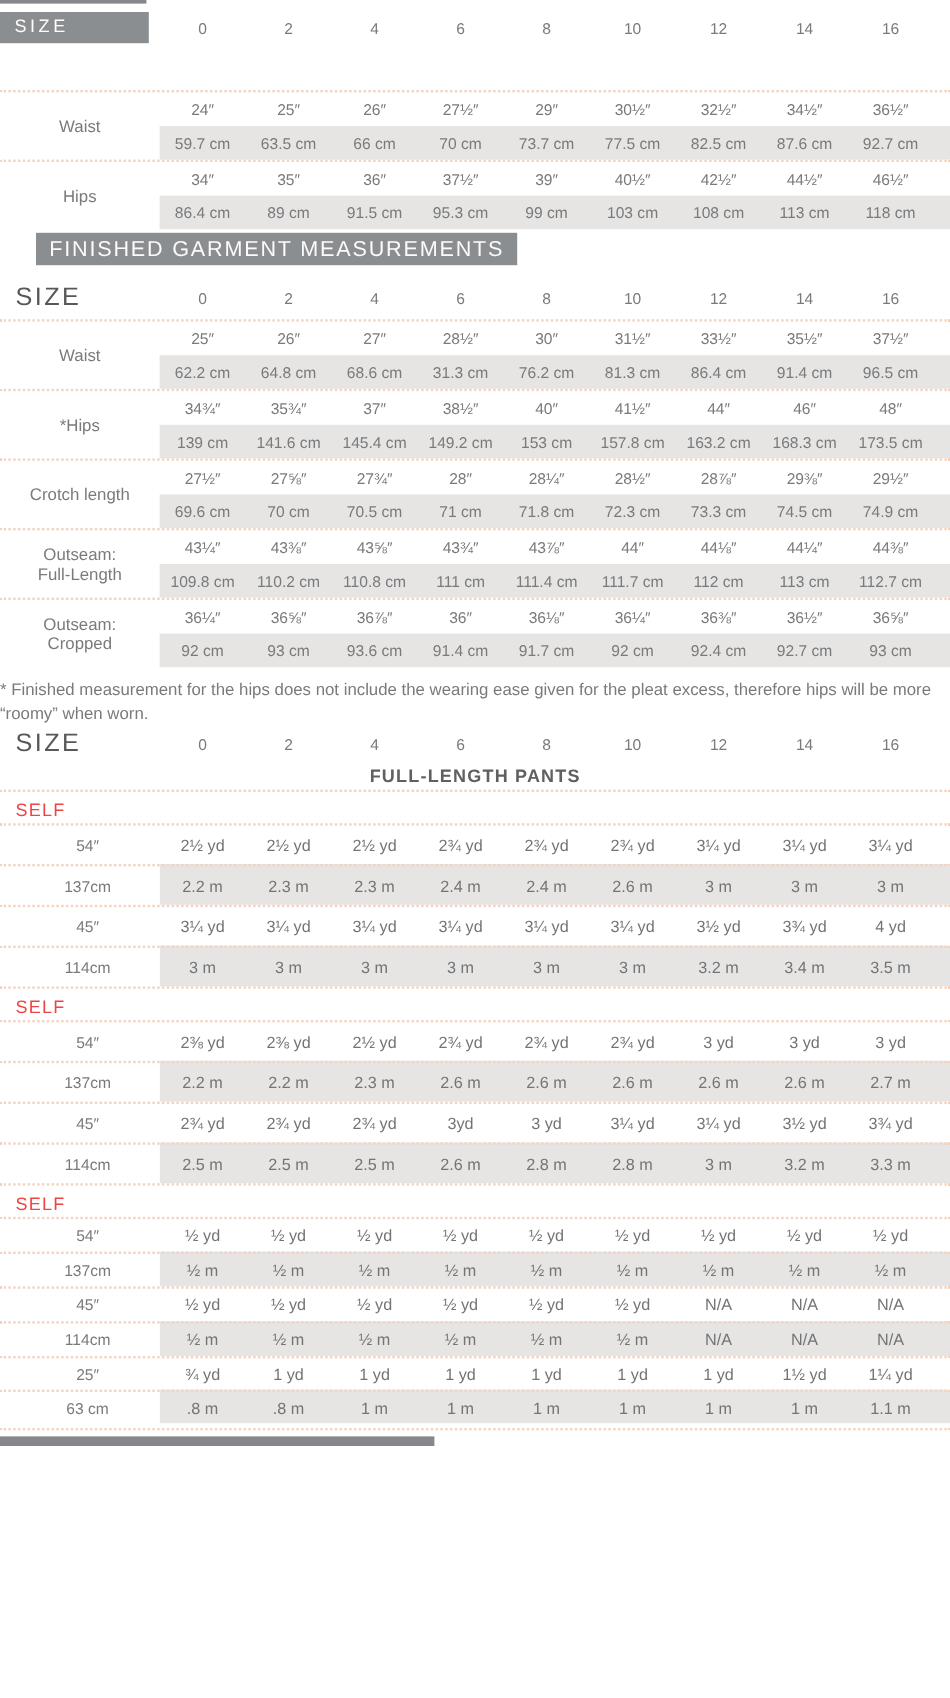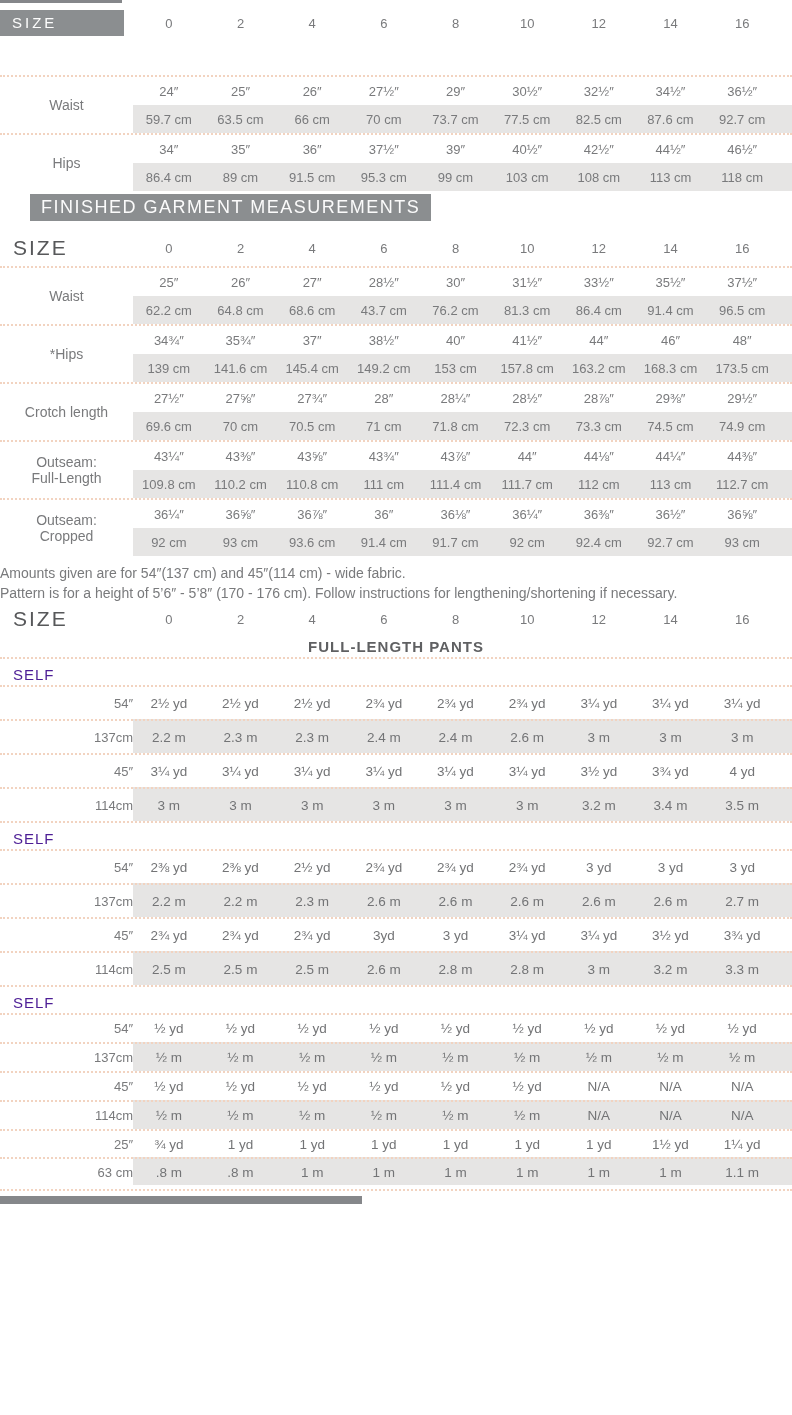--- a/index.html
+++ b/index.html
@@ -43,25 +43,25 @@
   #fabric-box{margin-top:14px;}
   
   .para{font-size:14px;line-height:20px;color:var(--mid);max-width:782px;margin:0;}
   .footnote{margin-top:8px;}
   .intro{margin-top:7px;}
   .important{margin-top:9px;}
   
   .fheading{text-align:center;font-size:15px;letter-spacing:1px;color:#5f6062;
     height:24px;line-height:27px;border-top:2px dotted var(--dot);box-sizing:border-box;font-weight:bold;}
   #fabric-tables section:first-child .fheading{border-top:none;}
-  .gself{font-size:15px;letter-spacing:1px;color:#4c1d95;height:28px;line-height:31px;
+  .gself{font-size:15px;letter-spacing:1px;color:#ef4444;height:28px;line-height:31px;
     padding-left:13px;border-top:2px dotted var(--dot);box-sizing:border-box;}
   .frow{height:34px;align-items:center;border-top:2px dotted var(--dot);}
   .frow.shaded{background:linear-gradient(90deg,transparent 133px,var(--shade) 133px);}
-  .frow .lbl{grid-column:1;text-align:right;padding-left:13px;font-size:13px;color:var(--mid);}
+  .frow .lbl{grid-column:1;text-align:center;padding-left:13px;font-size:13px;color:var(--mid);}
   .fval{font-size:13.5px;color:#737476;}
   #fabric-tables section:nth-child(3) .frow{height:29px;}
   #fabric-tables section:nth-child(4) .frow{height:28px;}
   
   .crop-top{width:122px;height:3px;background:#85878a;}
   .end-line{border-top:2px dotted var(--dot);margin-top:4px;}
   .crop-bottom{width:362px;height:8px;background:#85878a;margin-top:5px;}
 </style>
 </head>
 <body>
@@ -161,21 +161,21 @@
         <div class="cell">27″</div>
         <div class="cell">28½″</div>
         <div class="cell">30″</div>
         <div class="cell">31½″</div>
         <div class="cell">33½″</div>
         <div class="cell">35½″</div>
         <div class="cell">37½″</div>
         <div class="cell">62.2 cm</div>
         <div class="cell">64.8 cm</div>
         <div class="cell">68.6 cm</div>
-        <div class="cell">43.7 cm</div>
+        <div class="cell">31.3 cm</div>
         <div class="cell">76.2 cm</div>
         <div class="cell">81.3 cm</div>
         <div class="cell">86.4 cm</div>
         <div class="cell">91.4 cm</div>
         <div class="cell">96.5 cm</div>
       </div>
       <div class="pair">
         <div class="lbl">
           <div>*Hips</div>
         </div>
@@ -264,26 +264,23 @@
         <div class="cell">93.6 cm</div>
         <div class="cell">91.4 cm</div>
         <div class="cell">91.7 cm</div>
         <div class="cell">92 cm</div>
         <div class="cell">92.4 cm</div>
         <div class="cell">92.7 cm</div>
         <div class="cell">93 cm</div>
       </div>
     </div>
 
-
-
-  <p class="para intro">
-    <span>Amounts given are for 54″(137 cm) and 45″(114 cm) - wide fabric.</span><br>
-    <span>Pattern is for a height of 5’6″ - 5’8″ (170 - 176 cm). Follow instructions for lengthening/shortening if necessary.</span>
-  </p>
+  <p class="para footnote">* Finished measurement for the hips does not include the wearing ease given for the pleat excess, therefore hips will be more “roomy” when worn.</p>
+
+
 
 
   <div class="grid size-row fab">
     <div class="size-plain">SIZE</div>
   <div class="cell size-num">0</div>
       <div class="cell size-num">2</div>
       <div class="cell size-num">4</div>
       <div class="cell size-num">6</div>
       <div class="cell size-num">8</div>
       <div class="cell size-num">10</div>

